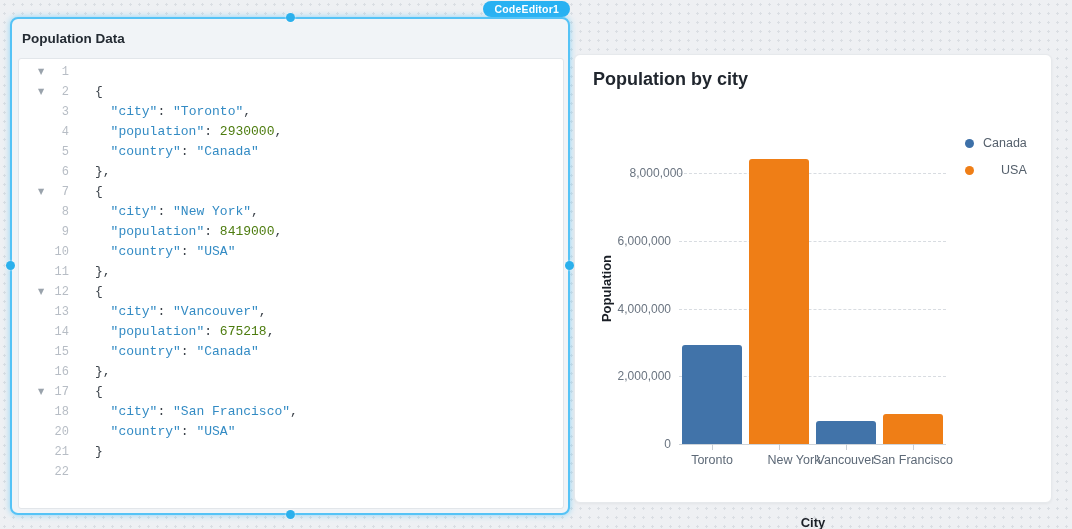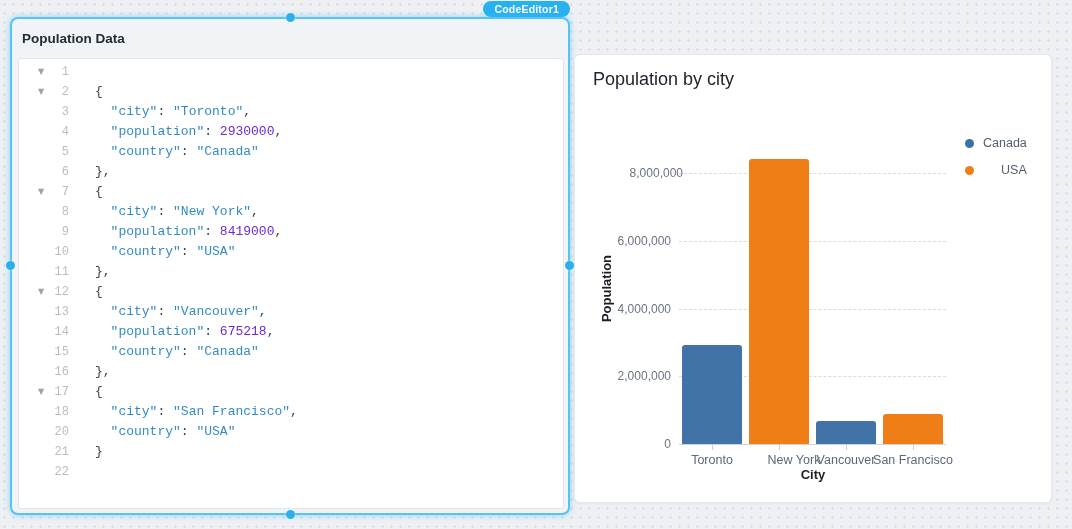--- a/index.html
+++ b/index.html
@@ -24,39 +24,39 @@
     background:#fff;border:1px solid #e2e6ea;border-radius:3px;
     box-sizing:border-box;overflow:hidden;padding-top:3px;}
   .code-line{display:flex;height:20px;line-height:20px;
     font-family:"Liberation Mono",monospace;font-size:13px;white-space:pre;}
   .fold{width:16px;margin-left:14px;text-align:center;font-size:8px;
     color:#9aa3ac;font-family:"DejaVu Sans",sans-serif;cursor:pointer;}
   .lnum{width:20px;text-align:right;color:#b7bdc5;font-size:12px;}
   .ltxt{padding-left:26px;}
   .tok-p{color:#3c434b;}
   .tok-s{color:#338bc4;}
-  .tok-n{color:#6d28d9;margin-top:48px;}
+  .tok-n{color:#4d7c0f;margin-top:48px;}
 
   
   .chart-card{position:absolute;left:574px;top:54px;width:478px;height:449px;
     background:#fff;border:1px solid #e6e9ec;border-radius:6px;
     box-shadow:0 1px 3px rgba(0,0,0,.05);box-sizing:border-box;}
   .chart-title{position:absolute;left:18px;top:14px;font-size:18px;
-    font-weight:400;color:#20262e;}
+    font-weight:700;color:#20262e;}
   .plot{position:absolute;left:0;top:0;width:100%;height:100%;}
   .gridline{position:absolute;height:0;border-top:1px dashed #d8dce1;}
   .axis-baseline{position:absolute;height:0;border-top:1px solid #cfd4d9;}
   .ytick-label{position:absolute;width:80px;text-align:right;font-size:12px;
     color:#6a7480;transform:translateY(-50%);}
   .xtick-label{position:absolute;width:130px;text-align:center;font-size:12.5px;
     color:#5d6977;white-space:nowrap;}
   .xtick-mark{position:absolute;width:1px;height:6px;background:#c9ced4;}
   .bar{position:absolute;border-radius:3px 3px 0 0;}
   .xaxis-title{position:absolute;font-size:13px;font-weight:700;color:#1a1f26;
-    text-align:center;width:120px;}
+    text-align:center;width:120px;margin-top:48px;}
   .yaxis-title{position:absolute;font-size:13px;font-weight:700;color:#1a1f26;
     width:200px;text-align:center;transform:rotate(-90deg);}
   .legend{position:absolute;left:390px;top:80px;}
   .legend-item{display:flex;align-items:center;height:16px;margin-bottom:11px;
     cursor:pointer;justify-content:space-between;}
   .legend-dot{width:9px;height:9px;border-radius:50%;margin-right:9px;}
   .legend-label{font-size:12.5px;color:#55606c;}
 </style>
 </head>
 <body>

